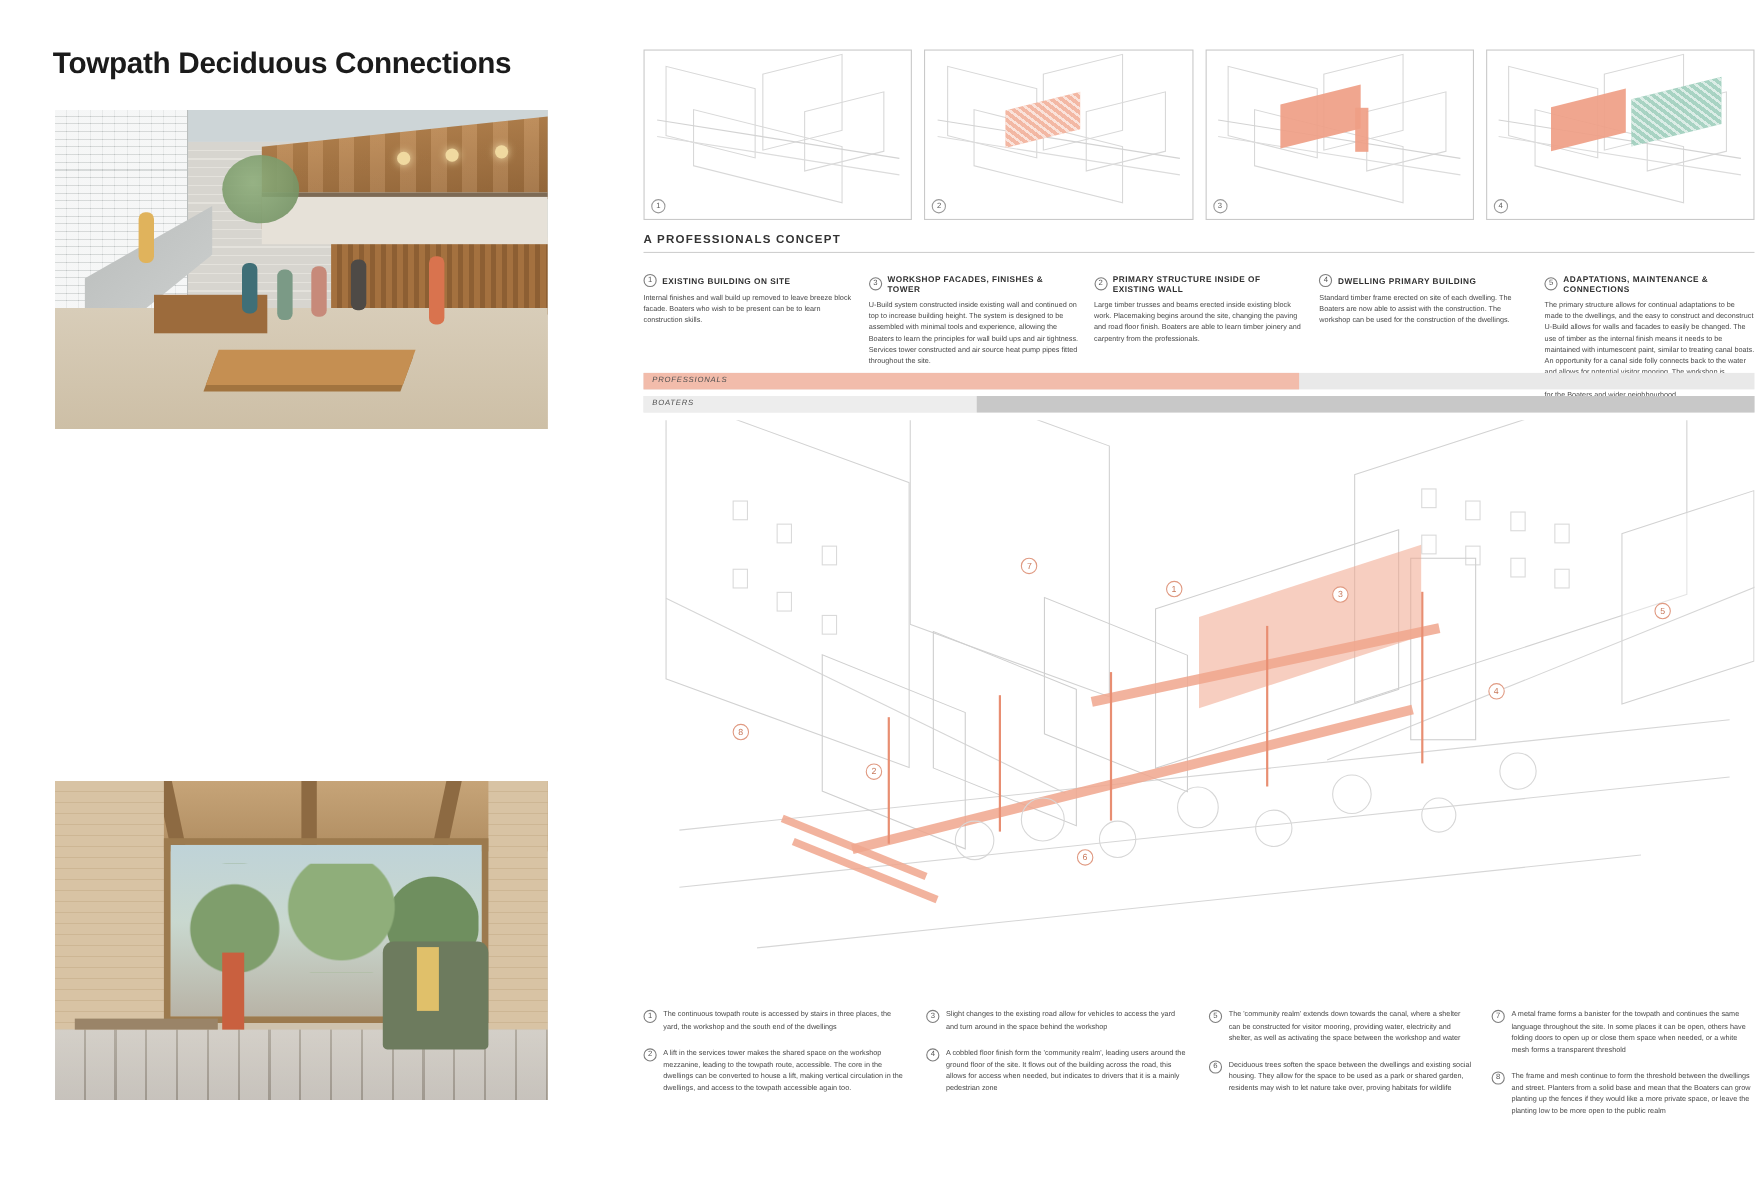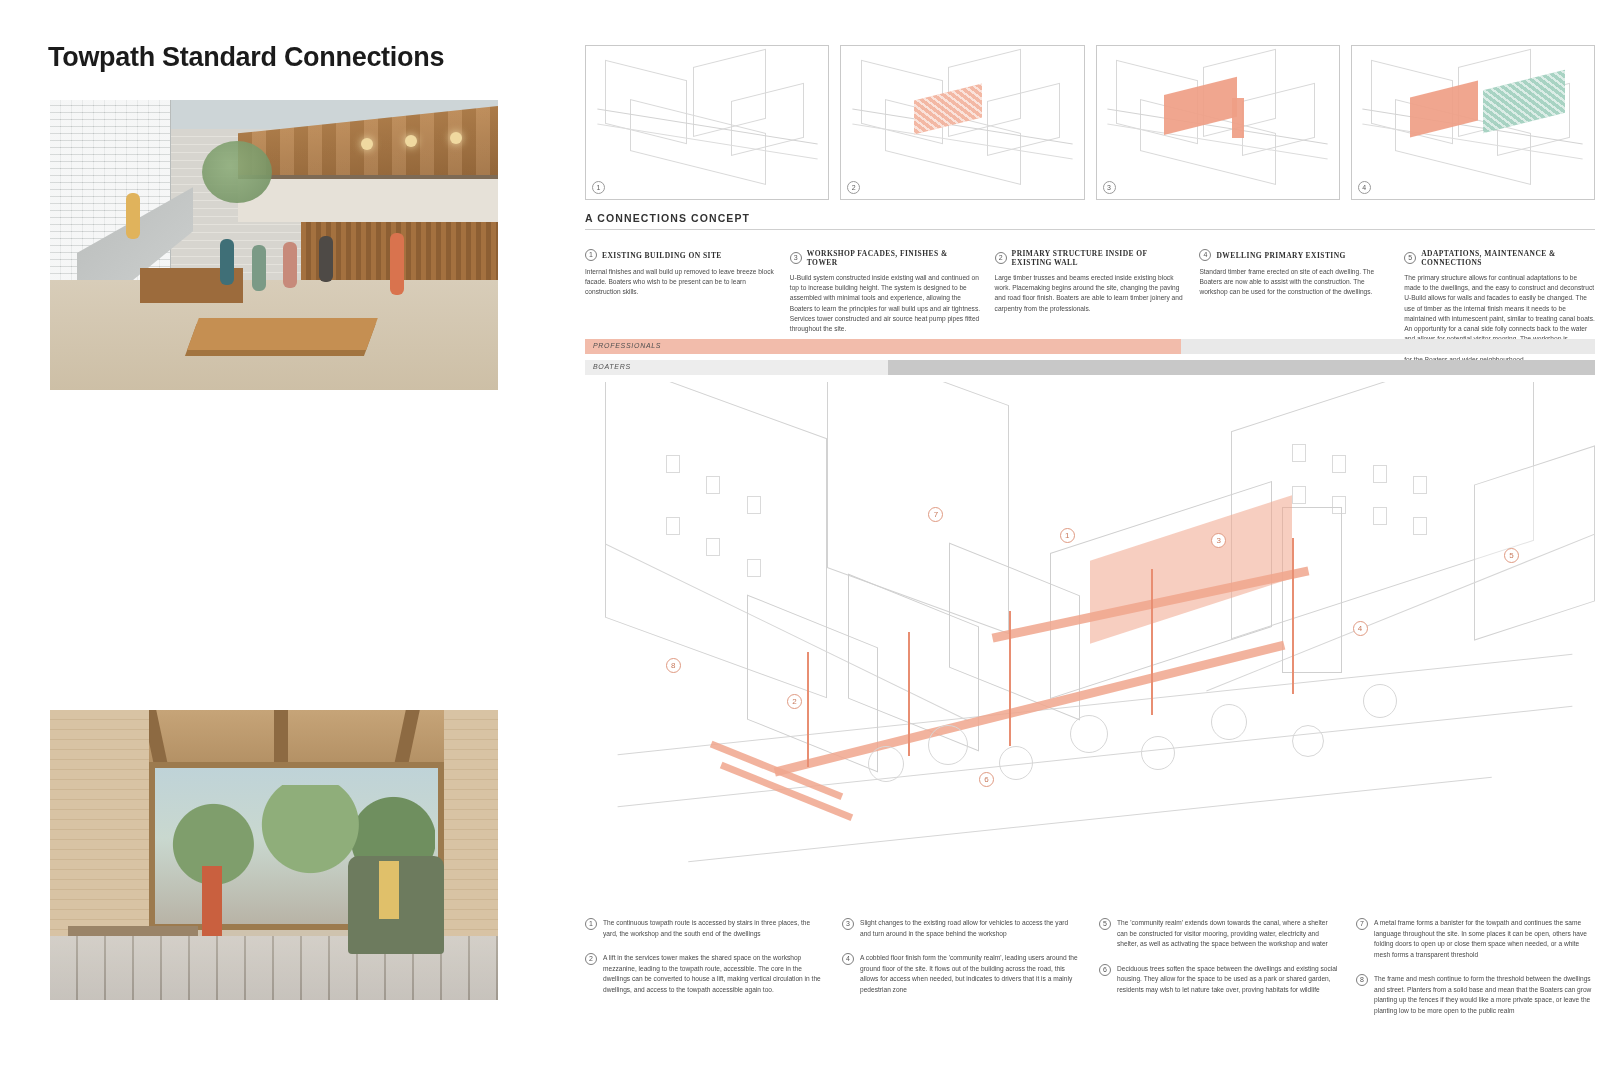--- a/index.html
+++ b/index.html
@@ -112,21 +112,21 @@
   
   .cc-title { position:absolute; left:5px; top:212px; font-size:10.5px; font-weight:bold; letter-spacing:1.1px; color:#333; }
   .cc-rule { position:absolute; left:5px; top:229px; width:1010px; height:1px; background:#cfcfcf; }
   .cc-cols { position:absolute; left:5px; top:249px; width:1010px; display:flex; gap:14px; }
   .cc-col { flex:1; }
   .cc-head { display:flex; align-items:center; gap:5px; margin-bottom:6px; }
   .circ-num {
     width:12px; height:12px; border-radius:50%; border:1px solid #7e7e7e;
     font-size:7px; line-height:10px; text-align:center; color:#555; flex:none;
   }
-  .cc-head-label { font-size:7.5px; font-weight:bold; letter-spacing:.45px; color:#2f2f2f;font-family:Liberation Serif, serif; }
+  .cc-head-label { font-size:7.5px; font-weight:bold; letter-spacing:.45px; color:#2f2f2f; }
   .cc-body { font-size:6.6px; line-height:1.55; color:#4a4a4a; }
 
   
   .bar-wrap { position:absolute; left:5px; width:1010px; height:15px; }
   .bar-prof { top:339px; background:#e9e9e9; }
   .bar-boat { top:360px; background:#e9e9e9; }
   .bar-fill-prof { position:absolute; left:0; top:0; height:100%; width:59%; background:#f2bcab; }
   .bar-fill-boat { position:absolute; left:0; top:0; height:100%; width:30%; background:#ededed; }
   .bar-fill-boat2 { position:absolute; left:30%; top:0; height:100%; width:70%; background:#c8c8c8; }
   .bar-label { position:absolute; left:8px; top:3px; font-size:7px; font-style:italic; letter-spacing:.7px; color:#4f4f4f; z-index:2; }
@@ -147,21 +147,21 @@
   .notes { position:absolute; left:5px; top:918px; width:1010px; display:flex; gap:18px; }
   .note-col { flex:1; }
   .note-item { display:flex; gap:6px; margin-bottom:14px; }
   .note-text { font-size:6.6px; line-height:1.6; color:#4a4a4a; }
 </style>
 </head>
 <body>
 
 <div class="left-col">
 
-  <div class="sheet-title">Towpath Standard Connections</div>
+  <div class="sheet-title">Towpath Deciduous Connections</div>
 
   <div class="render render-1 r1">
     <div class="sky"></div>
     <div class="bldg-left"></div>
     <div class="brick"></div>
     <div class="timber-canopy"></div>
     <div class="mezz"></div>
     <div class="mezz-rail"></div>
     <div class="wood-wall"></div>
     <div class="tree"></div>
@@ -249,21 +249,21 @@
           <div class="ghost g4"></div>
         <div class="road"></div>
           <div class="road2"></div>
         <div class="hl-orange solid hatch" style="left:24%;top:28%;width:28%;height:26%;transform:skewY(-14deg);"></div>
         <div class="hl-green hatch" style="left:54%;top:22%;width:34%;height:28%;transform:skewY(-14deg);"></div>
       </div>
       <div class="num">4</div>
     </div>
   </div>
 
-  <div class="cc-title">A CONNECTIONS CONCEPT</div>
+  <div class="cc-title">A PROFESSIONALS CONCEPT</div>
   <div class="cc-rule"></div>
 
   <div class="cc-cols">
 
     <div class="cc-col">
       <div class="cc-head">
         <span class="circ-num">1</span>
         <span class="cc-head-label">EXISTING BUILDING ON SITE</span>
       </div>
       <div class="cc-body">Internal finishes and wall build up removed to leave breeze block facade. Boaters who wish to be present can be to learn construction skills.</div>
@@ -281,21 +281,21 @@
       <div class="cc-head">
         <span class="circ-num">2</span>
         <span class="cc-head-label">PRIMARY STRUCTURE INSIDE OF EXISTING WALL</span>
       </div>
       <div class="cc-body">Large timber trusses and beams erected inside existing block work. Placemaking begins around the site, changing the paving and road floor finish. Boaters are able to learn timber joinery and carpentry from the professionals.</div>
     </div>
 
     <div class="cc-col">
       <div class="cc-head">
         <span class="circ-num">4</span>
-        <span class="cc-head-label">DWELLING PRIMARY EXISTING</span>
+        <span class="cc-head-label">DWELLING PRIMARY BUILDING</span>
       </div>
       <div class="cc-body">Standard timber frame erected on site of each dwelling. The Boaters are now able to assist with the construction. The workshop can be used for the construction of the dwellings.</div>
     </div>
 
     <div class="cc-col">
       <div class="cc-head">
         <span class="circ-num">5</span>
         <span class="cc-head-label">ADAPTATIONS, MAINTENANCE &amp; CONNECTIONS</span>
       </div>
       <div class="cc-body">The primary structure allows for continual adaptations to be made to the dwellings, and the easy to construct and deconstruct U-Build allows for walls and facades to easily be changed. The use of timber as the internal finish means it needs to be maintained with intumescent paint, similar to treating canal boats. An opportunity for a canal side folly connects back to the water and allows for potential visitor mooring. The workshop is available to be used for these personal and community projects for the Boaters and wider neighbourhood.</div>

